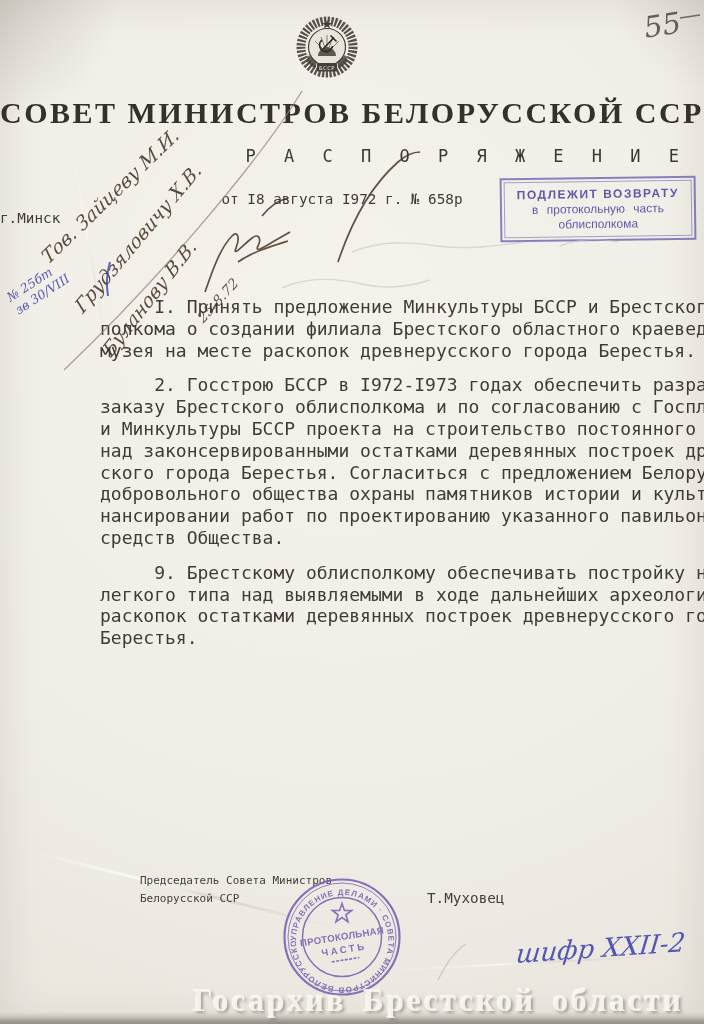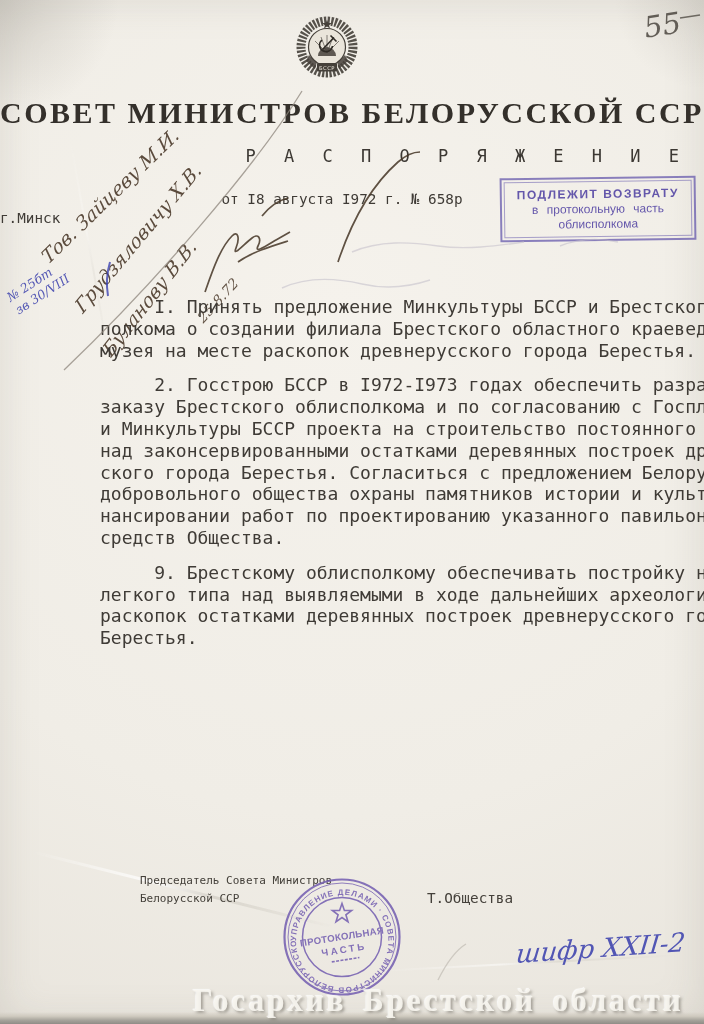--- a/index.html
+++ b/index.html
@@ -174,21 +174,21 @@
 нансировании работ по проектированию указанного павильона за счет
 средств Общества.</p>
     <p>     9. Брестскому облисполкому обеспечивать постройку навесов
 легкого типа над выявляемыми в ходе дальнейших археологических
 раскопок остатками деревянных построек древнерусского города
 Берестья.</p>
   </div>
 
   <div class="signature">Председатель Совета Министров
 Белорусской ССР</div>
-  <div class="sig-name">Т.Общества</div>
+  <div class="sig-name">Т.Муховец</div>
 
   <svg class="round-stamp-svg" width="122" height="122" viewBox="-61 -61 122 122">
     <defs>
       <path id="ringpath" d="M -46,4 A 46.2,46.2 0 1 1 -46,4.2"></path>
     </defs>
     <g stroke="#7661b2" fill="none">
       <ellipse cx="0" cy="0" rx="57.5" ry="57.5" stroke-width="2.2"></ellipse>
       <circle cx="0" cy="0" r="54" stroke-width=".9"></circle>
       <circle cx="0" cy="0" r="39.5" stroke-width="1.5"></circle>
     </g>

